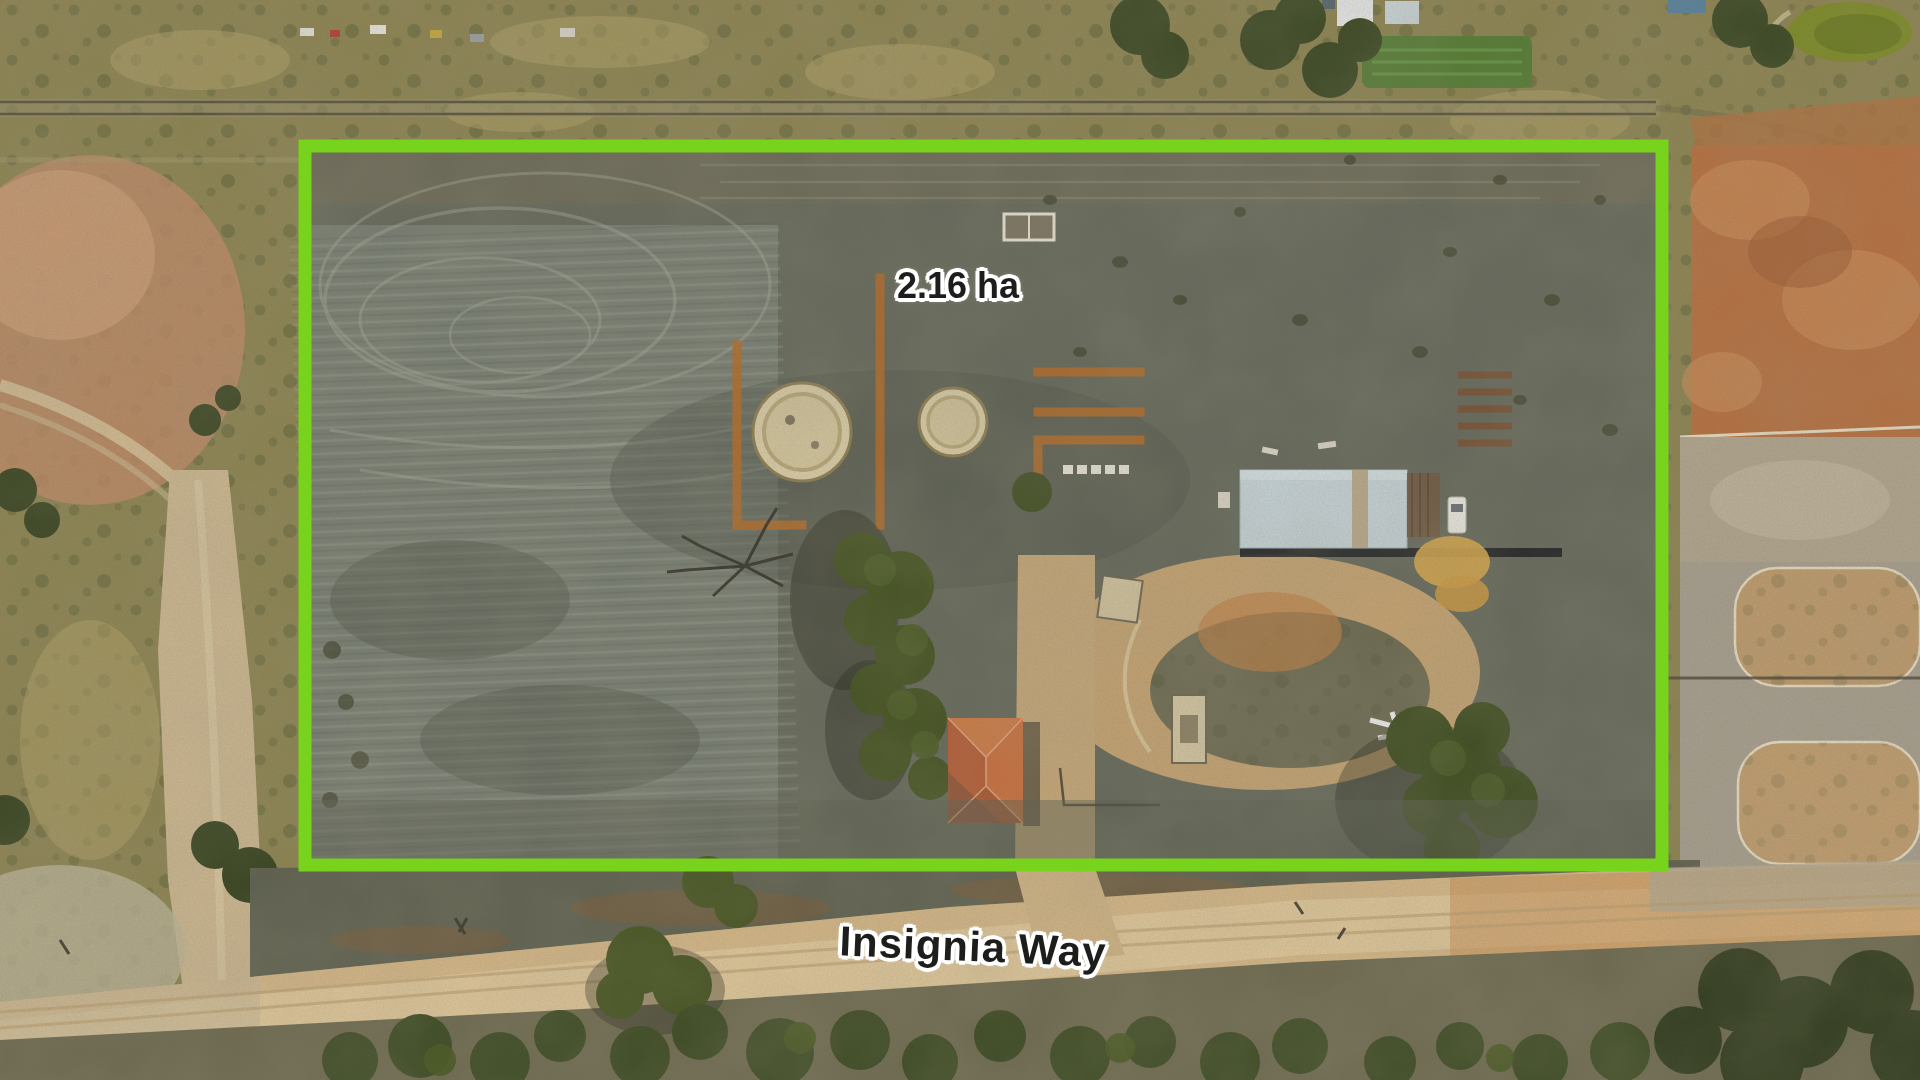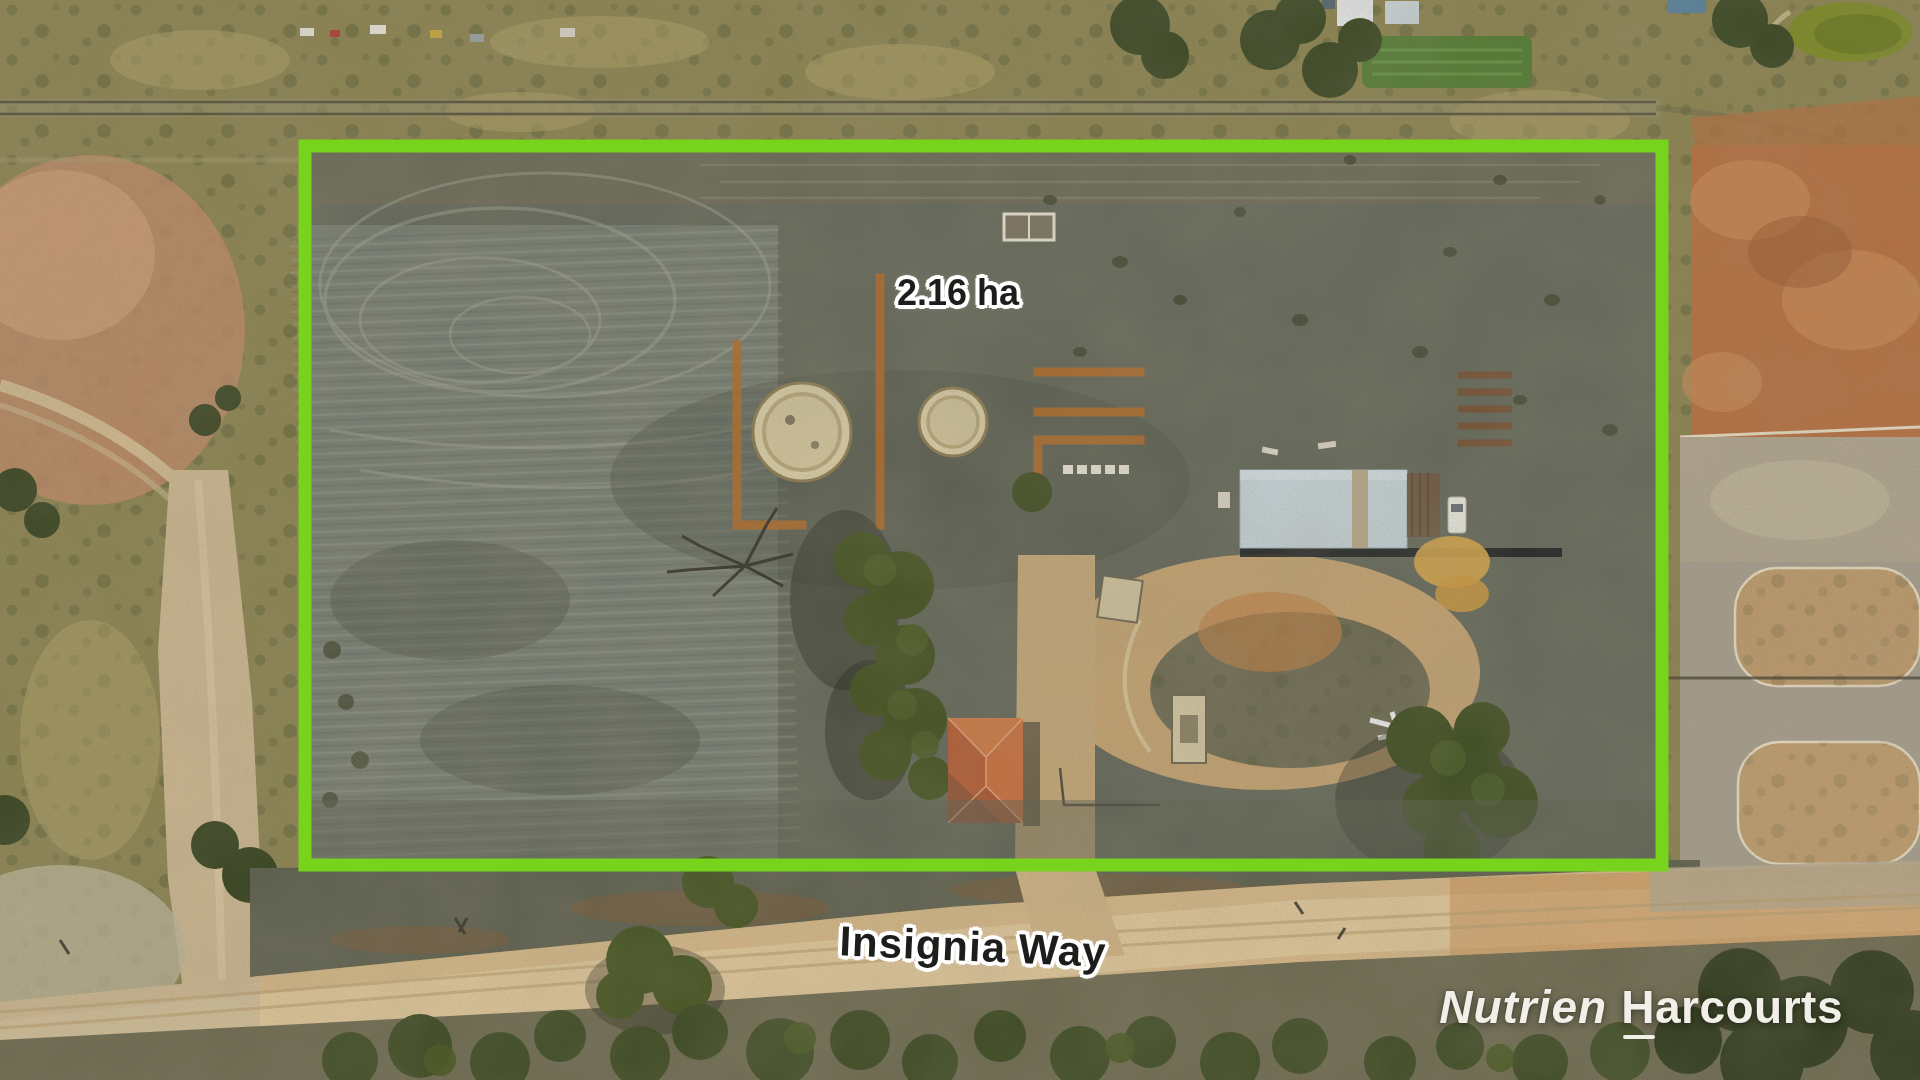--- a/index.html
+++ b/index.html
@@ -2,21 +2,21 @@
 <html><head>
 <meta charset="utf-8">
 <style>
   html,body{margin:0;padding:0;background:#222;}
   .stage{position:relative;width:1920px;height:1080px;overflow:hidden;
          font-family:"Liberation Sans",sans-serif;}
   .stage svg{position:absolute;inset:0;display:block;}
   .overlay-label{position:absolute;color:#1d1d1b;font-weight:bold;white-space:nowrap;
     text-shadow:-3px -3px 0 #fff,3px -3px 0 #fff,-3px 3px 0 #fff,3px 3px 0 #fff,
                  0 -4px 0 #fff,0 4px 0 #fff,-4px 0 0 #fff,4px 0 0 #fff,0 0 6px rgba(255,255,255,.9);}
-  .area-label{left:958px;top:293px;transform:translate(-50%,-50%);font-size:36px;}
+  .area-label{left:958px;top:286px;transform:translate(-50%,-50%);font-size:36px;}
   .road-label{left:973px;top:947px;transform:translate(-50%,-50%) rotate(2.5deg);font-size:42px;letter-spacing:1px;}
   .brand{position:absolute;top:984px;right:77px;color:#f2efe8;font-size:46px;line-height:1;
          text-shadow:0 2px 8px rgba(0,0,0,.45),0 0 2px rgba(0,0,0,.35);white-space:nowrap;}
   .brand .nutrien{font-style:italic;font-weight:700;margin-right:14px;letter-spacing:1px;}
   .brand .harcourts{font-weight:700;position:relative;display:inline-block;letter-spacing:.5px;}
   .brand .h-underline{position:absolute;left:2px;bottom:-9px;width:32px;height:4px;background:#f2efe8;border-radius:2px;}
 </style>
 </head>
 <body>
 
@@ -365,17 +365,14 @@
   </g>
 
   <rect width="1920" height="1080" filter="url(#blotch)" opacity=".5"></rect>
   <rect width="1920" height="1080" filter="url(#grain)" opacity=".45"></rect>
 
   <rect x="305" y="146" width="1357" height="719" fill="none" stroke-width="13" stroke="#77d31c"></rect>
 </svg>
 
 <div class="overlay-label area-label">2.16 ha</div>
 <div class="overlay-label road-label">Insignia Way</div>
-<div class="brand">
-  <span class="nutrien">Nutrien</span><span class="harcourts"><span class="h-underline"></span><span>Harcourts</span></span>
+
 </div>
 
-</div>
-
 </body></html>

